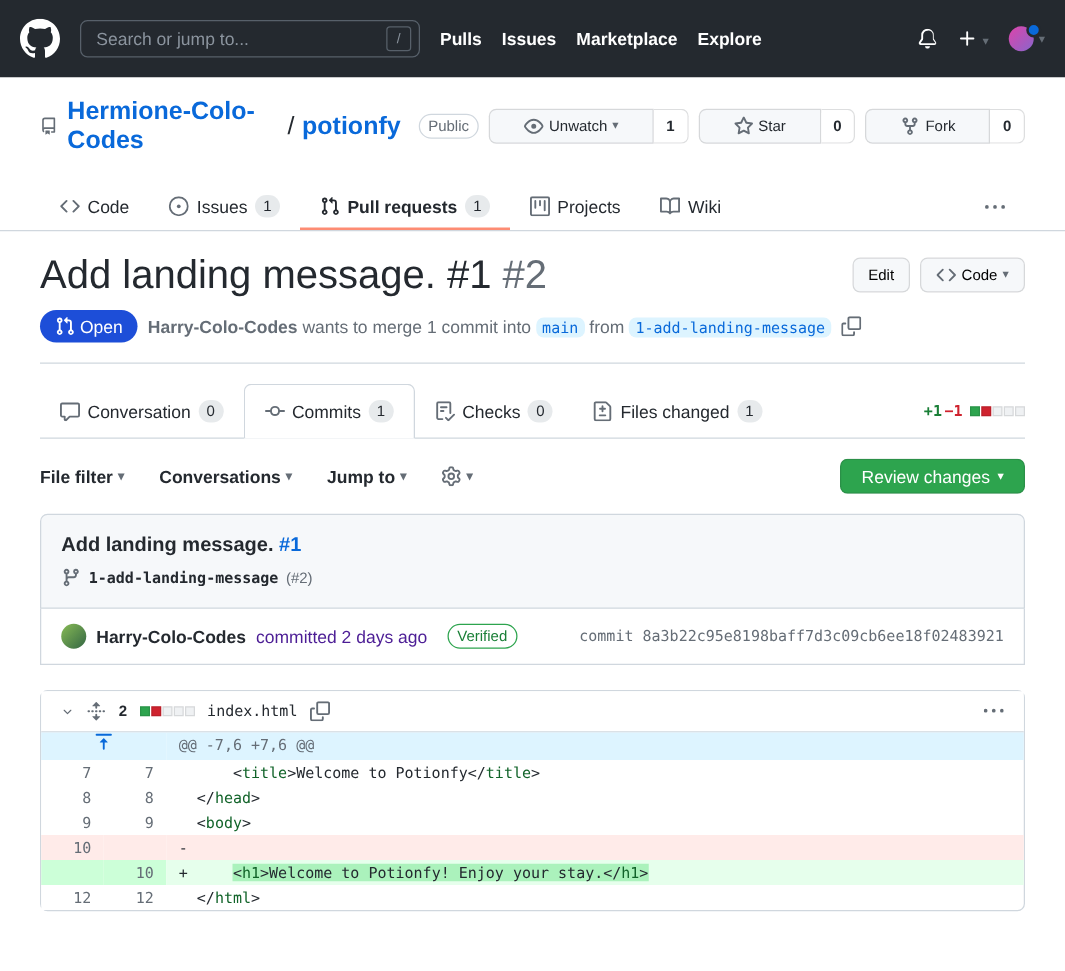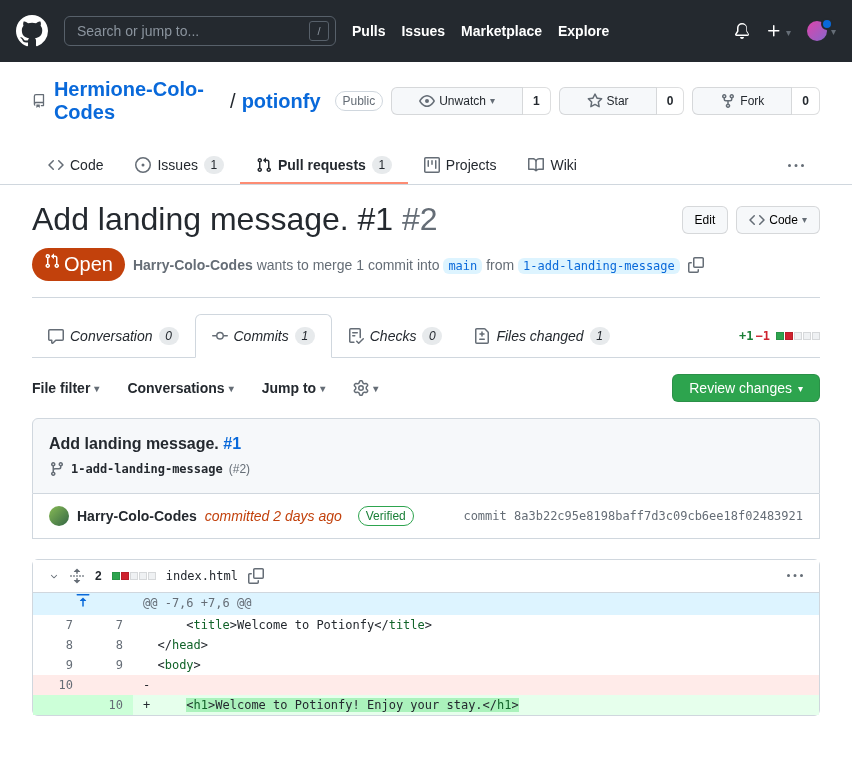--- a/index.html
+++ b/index.html
@@ -39,28 +39,28 @@
 
 
 .pr-content { padding: 16px 32px; max-width: 1280px; }
 .pr-title-row { display: flex; align-items: center; margin-bottom: 10px; }
 .pr-title { font-size: 32px; font-weight: 400; }
 .pr-number { color: #656d76; font-weight: 300; }
 .pr-title-actions { margin-left: auto; display: flex; gap: 8px; }
 .btn-sm { background: #f6f8fa; border: 1px solid rgba(31,35,40,.15); border-radius: 6px; padding: 3px 12px; font-size: 12px; line-height: 20px; cursor: pointer; display: flex; align-items: center; gap: 4px; }
 
 .pr-state-row { display: flex; align-items: center; gap: 8px; padding-bottom: 16px; border-bottom: 1px solid #d0d7de; margin-bottom: 16px; }
-.state-open { background: #c2410c; color: #fff; border-radius: 2em; padding: 5px 12px; font-size: 20px; font-weight: 500; display: flex; gap: 4px; }
+.state-open { background: #1d4ed8; color: #fff; border-radius: 2em; padding: 5px 12px; font-size: 14px; font-weight: 500; display: flex; gap: 4px; }
 .pr-meta { color: #656d76; font-size: 14px; }
 .pr-meta .author { font-weight: 600; color: #656d76; }
 .branch-tag { background: #ddf4ff; color: #0969da; font-family: ui-monospace,SFMono-Regular,Menlo,monospace; font-size: 12px; padding: 1px 5px; border-radius: 6px; }
 
 
 .pr-tabs { display: flex; align-items: center; border-bottom: 1px solid #d0d7de; margin-bottom: 16px; }
-.pr-tab { display: flex; align-items: center; gap: 6px; padding: 12px 16px; font-size: 14px; color: #24292f; cursor: pointer; font-style: italic; }
+.pr-tab { display: flex; align-items: center; gap: 6px; padding: 12px 16px; font-size: 14px; color: #24292f; cursor: pointer; }
 .pr-tab.selected { background: #fff; border: 1px solid #d0d7de; border-bottom-color: #fff; border-radius: 6px 6px 0 0; margin-bottom: -1px; }
 .pr-tab .counter { background: rgba(175,184,193,.3); border-radius: 2em; min-width: 20px; padding: 0 6px; font-size: 12px; text-align: center; line-height: 18px; }
 .diffstat { margin-left: auto; display: flex; align-items: center; gap: 2px; font-family: ui-monospace,SFMono-Regular,Menlo,monospace; font-size: 12px; }
 .diff-add { color: #1a7f37; font-weight: 600; }
 .diff-del { color: #cf222e; font-weight: 600; }
 .diff-block { width: 8px; height: 8px; border: 1px solid rgba(0,0,0,.1); }
 .diff-block.add { background: #2da44e; }
 .diff-block.del { background: #cf222e; }
 .diff-block.neutral { background: rgba(175,184,193,.2); }
 
@@ -72,21 +72,21 @@
 
 .commit-header { border: 1px solid #d0d7de; border-radius: 6px 6px 0 0; padding: 16px; background: #f6f8fa; }
 .commit-title { font-size: 16px; font-weight: 600; margin-bottom: 8px; }
 .commit-title a { color: #0969da; }
 .commit-branch { display: flex; align-items: center; gap: 6px; color: #656d76; font-size: 12px; }
 .commit-branch .branch-name { font-weight: 600; color: #24292f; font-family: ui-monospace,monospace; }
 
 .commit-meta-row { border: 1px solid #d0d7de; border-top: none; padding: 12px 16px; display: flex; align-items: center; gap: 8px; }
 .commit-avatar { width: 20px; height: 20px; border-radius: 50%; background: linear-gradient(135deg,#8b5,#364); }
 .commit-author { font-weight: 600; }
-.commit-time { color: #c2410c; font-style: italic; }
+.commit-time { color: #4c1d95; }
 .verified-badge { border: 1px solid #2da44e; color: #1a7f37; border-radius: 2em; padding: 0 7px; font-size: 12px; line-height: 18px; margin-left: 8px; }
 .commit-sha { margin-left: auto; font-family: ui-monospace,SFMono-Regular,Menlo,monospace; font-size: 12px; color: #656d76; }
 
 
 .file-diff { border: 1px solid #d0d7de; border-radius: 6px; margin-top: 20px; }
 .file-header { padding: 8px 16px; background: #fff; display: flex; align-items: center; gap: 10px; font-size: 12px; border-bottom: 1px solid #d0d7de; }
 .file-name { font-family: ui-monospace,SFMono-Regular,Menlo,monospace; font-size: 12px; }
 .file-count { font-weight: 600; }
 .file-kebab { margin-left: auto; cursor: pointer; }
 
@@ -426,16 +426,21 @@
           <tr class="del-row">
             <td class="line-num">10</td>
             <td class="line-num"></td>
             <td class="code-line diff-line">- </td>
           </tr>
           <tr class="add-row">
             <td class="line-num"></td>
             <td class="line-num">10</td>
             <td class="code-line diff-line">+     <span class="add-highlight">&lt;<span class="tag-name">h1</span>&gt;Welcome to Potionfy! Enjoy your stay.&lt;/<span class="tag-name">h1</span>&gt;</span></td>
           </tr>
+          <tr>
+            <td class="line-num">12</td>
+            <td class="line-num">12</td>
+            <td class="code-line diff-line">  &lt;/<span class="tag-name">html</span>&gt;</td>
+          </tr>
         </tbody>
     </table>
   </div>
 </div>
 
 </body></html>

